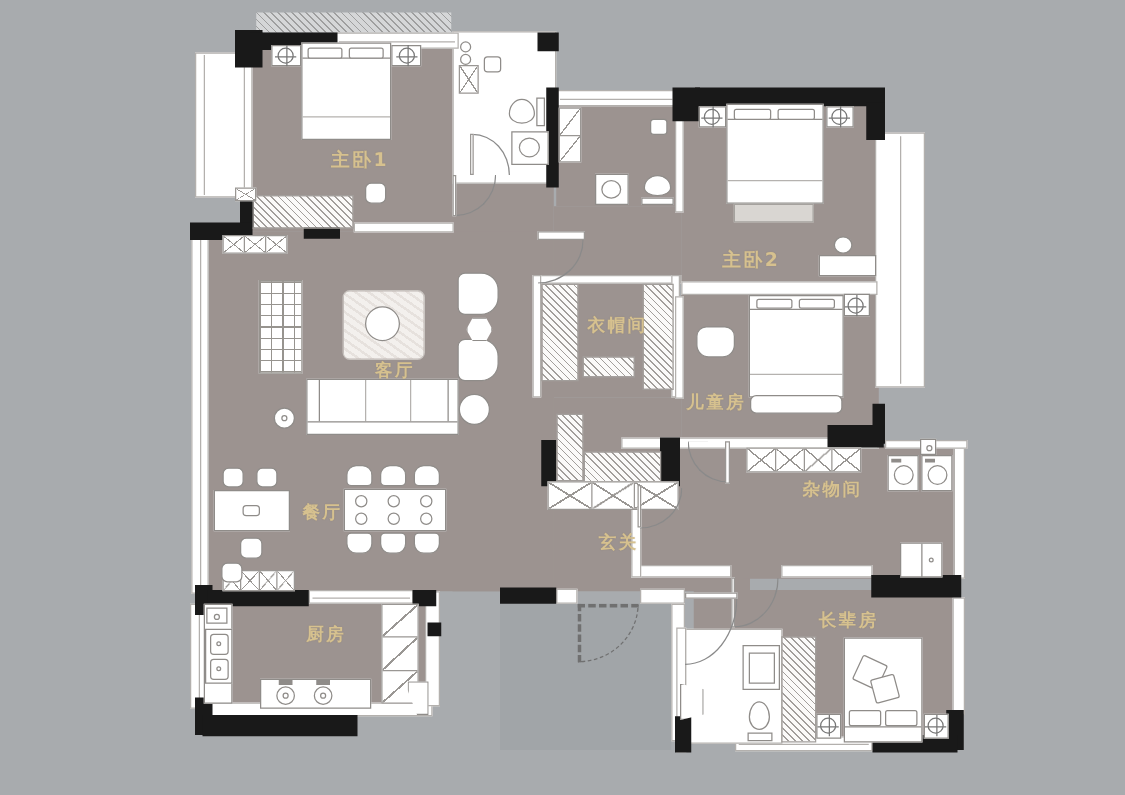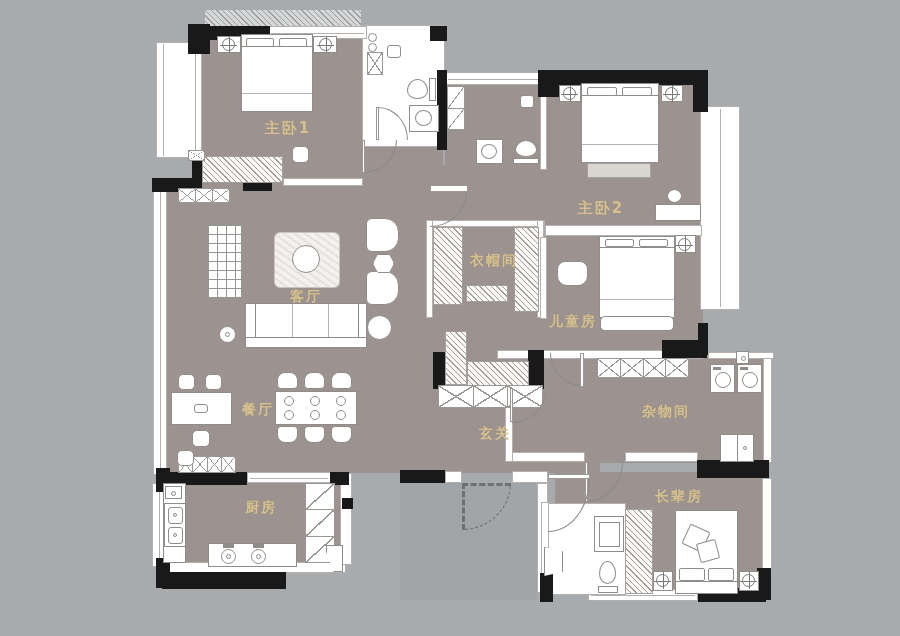--- a/index.html
+++ b/index.html
@@ -337,20 +337,20 @@
       <div class="dcell"></div>
       <div class="dcell"></div>
       <div class="dcell"></div>
     </div>
   <div class="a furn" style="left:326px;top:545px;width:17px;height:27px;clip-path:polygon(0 0,100% 0,100% 100%,45% 100%,0 25%)"></div>
 
   <div class="a lbl" style="left:288px;top:128px;font-size:15px">主卧1</div>
   <div class="a lbl" style="left:601px;top:208px;font-size:15px">主卧2</div>
   <div class="a lbl" style="left:494px;top:261px">衣帽间</div>
   <div class="a lbl" style="left:573px;top:322px">儿童房</div>
-  <div class="a lbl" style="left:306px;top:297px">客厅</div>
+  <div class="a lbl" style="left:316px;top:297px">客厅</div>
   <div class="a lbl" style="left:258px;top:410px">餐厅</div>
   <div class="a lbl" style="left:495px;top:434px">玄关</div>
-  <div class="a lbl" style="left:666px;top:412px">杂物间</div>
+  <div class="a lbl" style="left:666px;top:392px">杂物间</div>
   <div class="a lbl" style="left:679px;top:497px">长辈房</div>
   <div class="a lbl" style="left:261px;top:508px">厨房</div>
 
 </div>
 
 </body></html>

